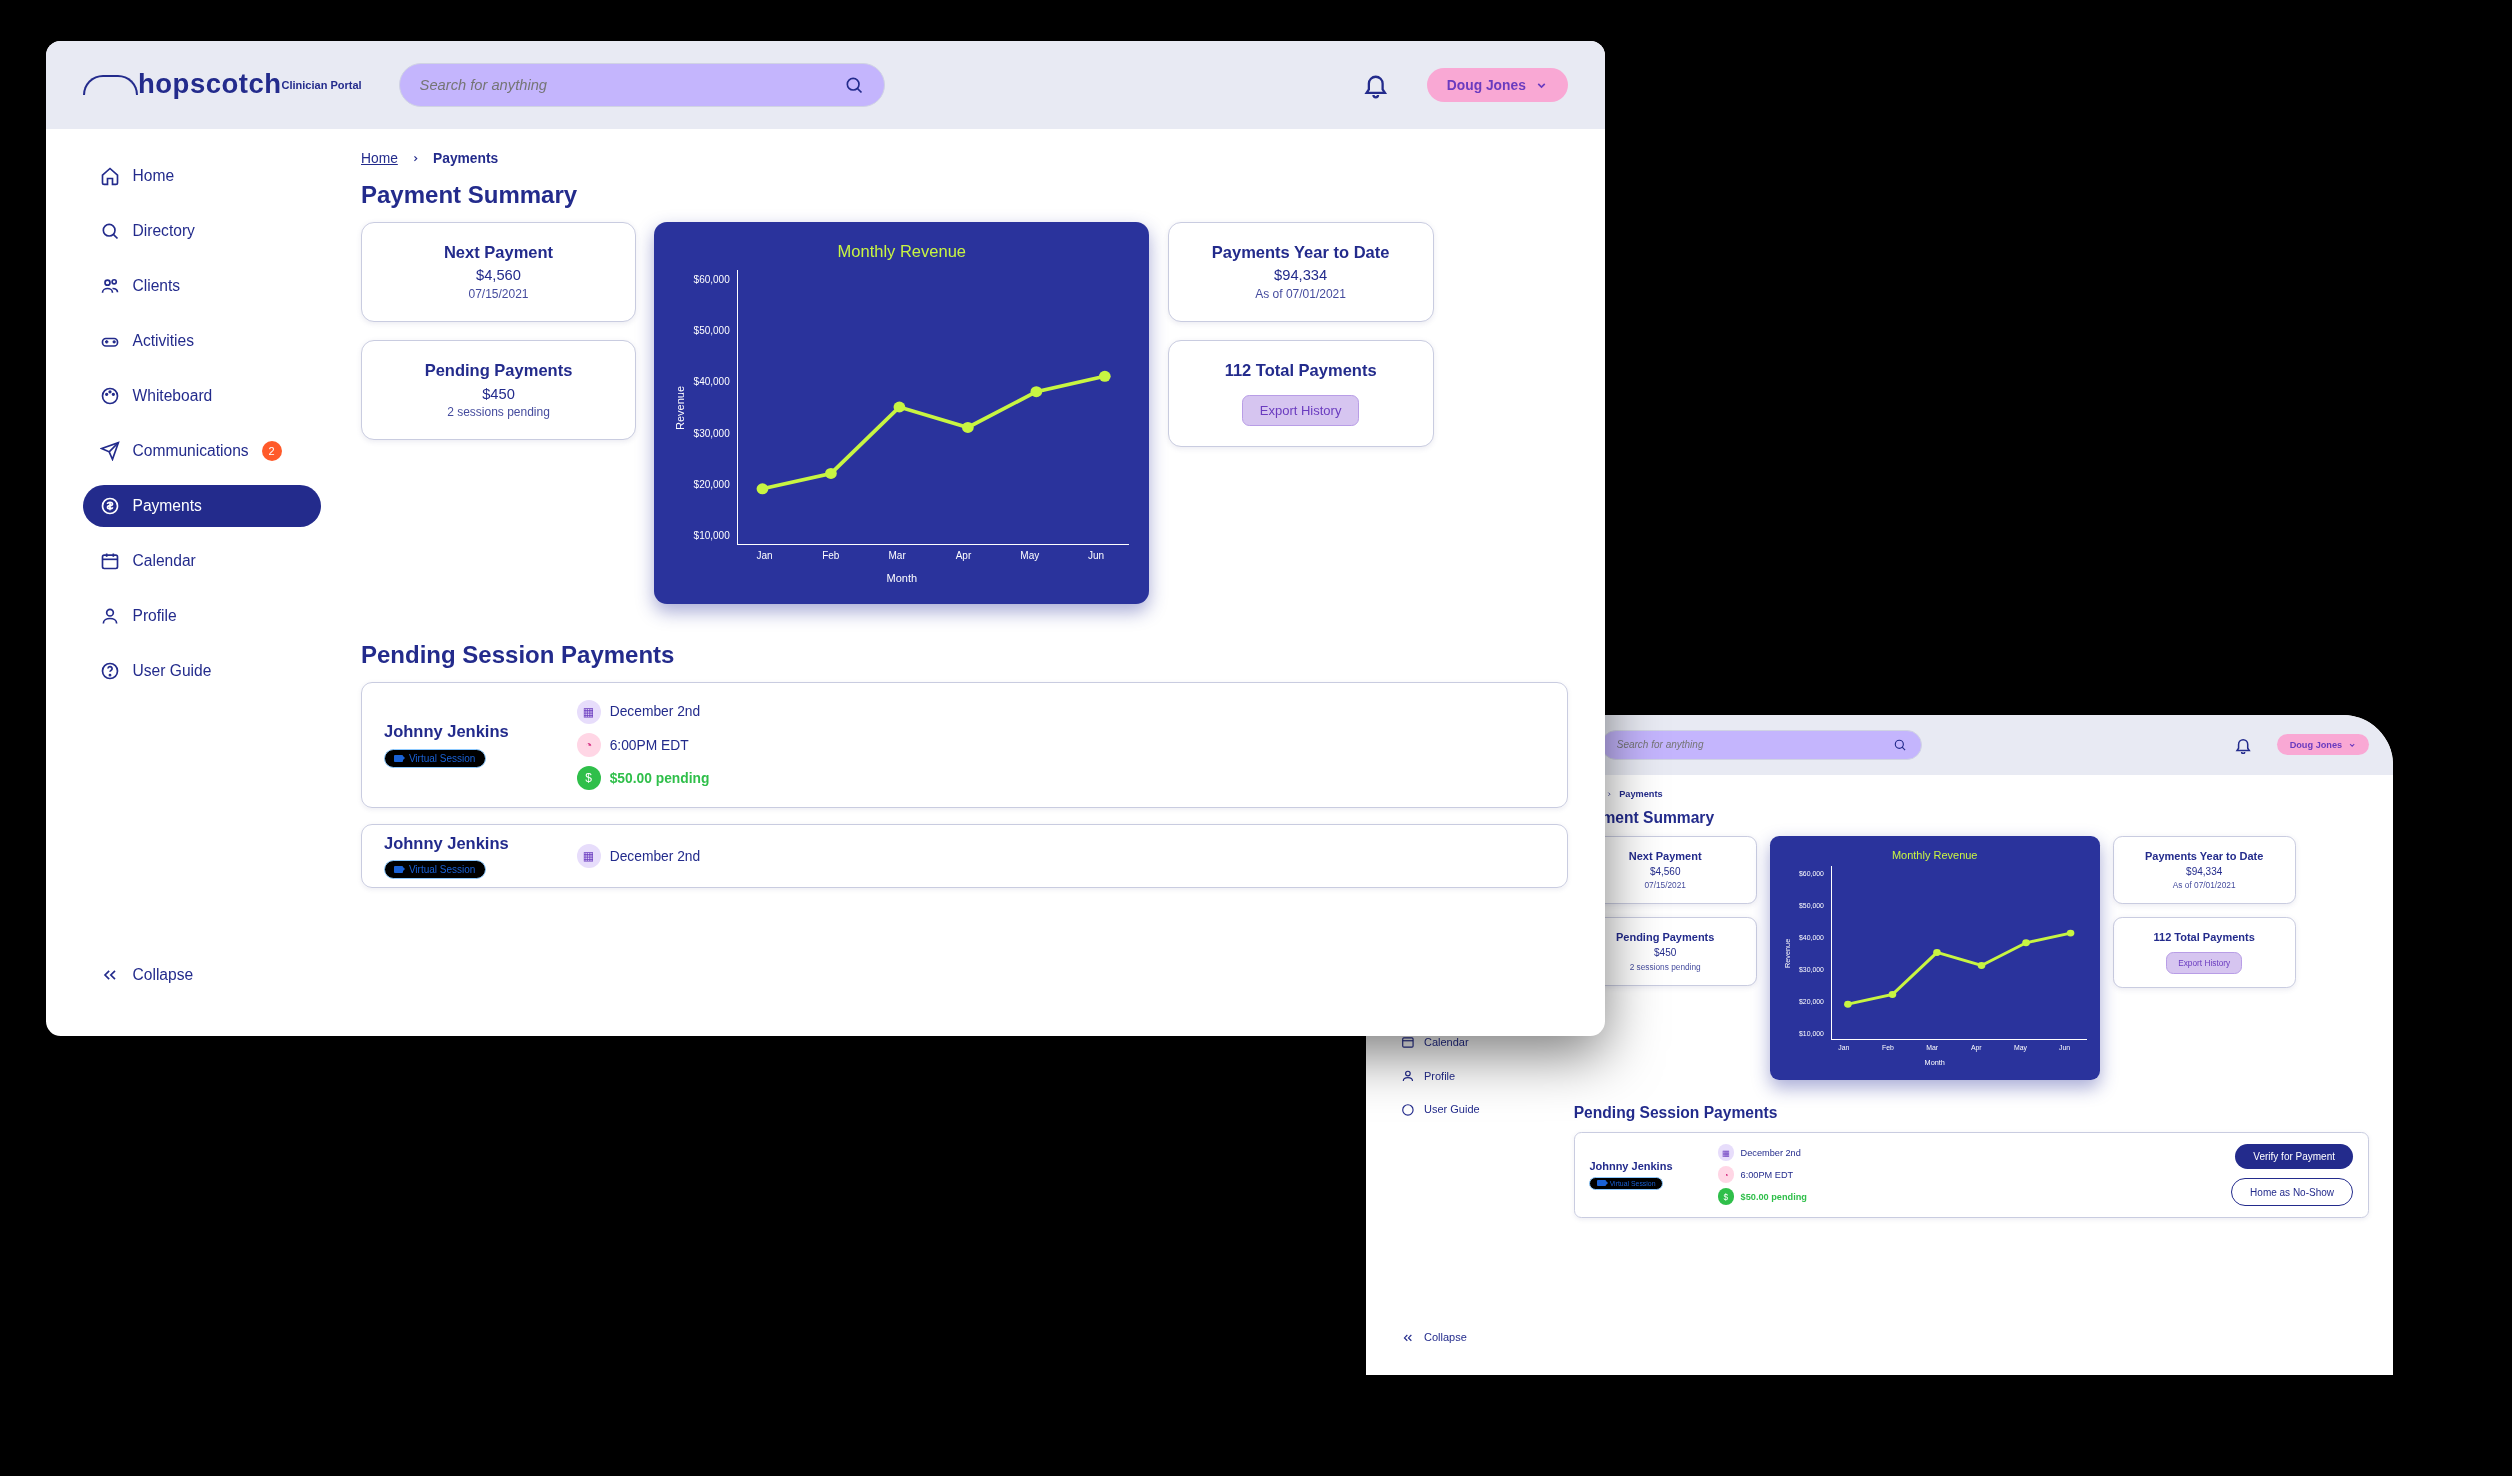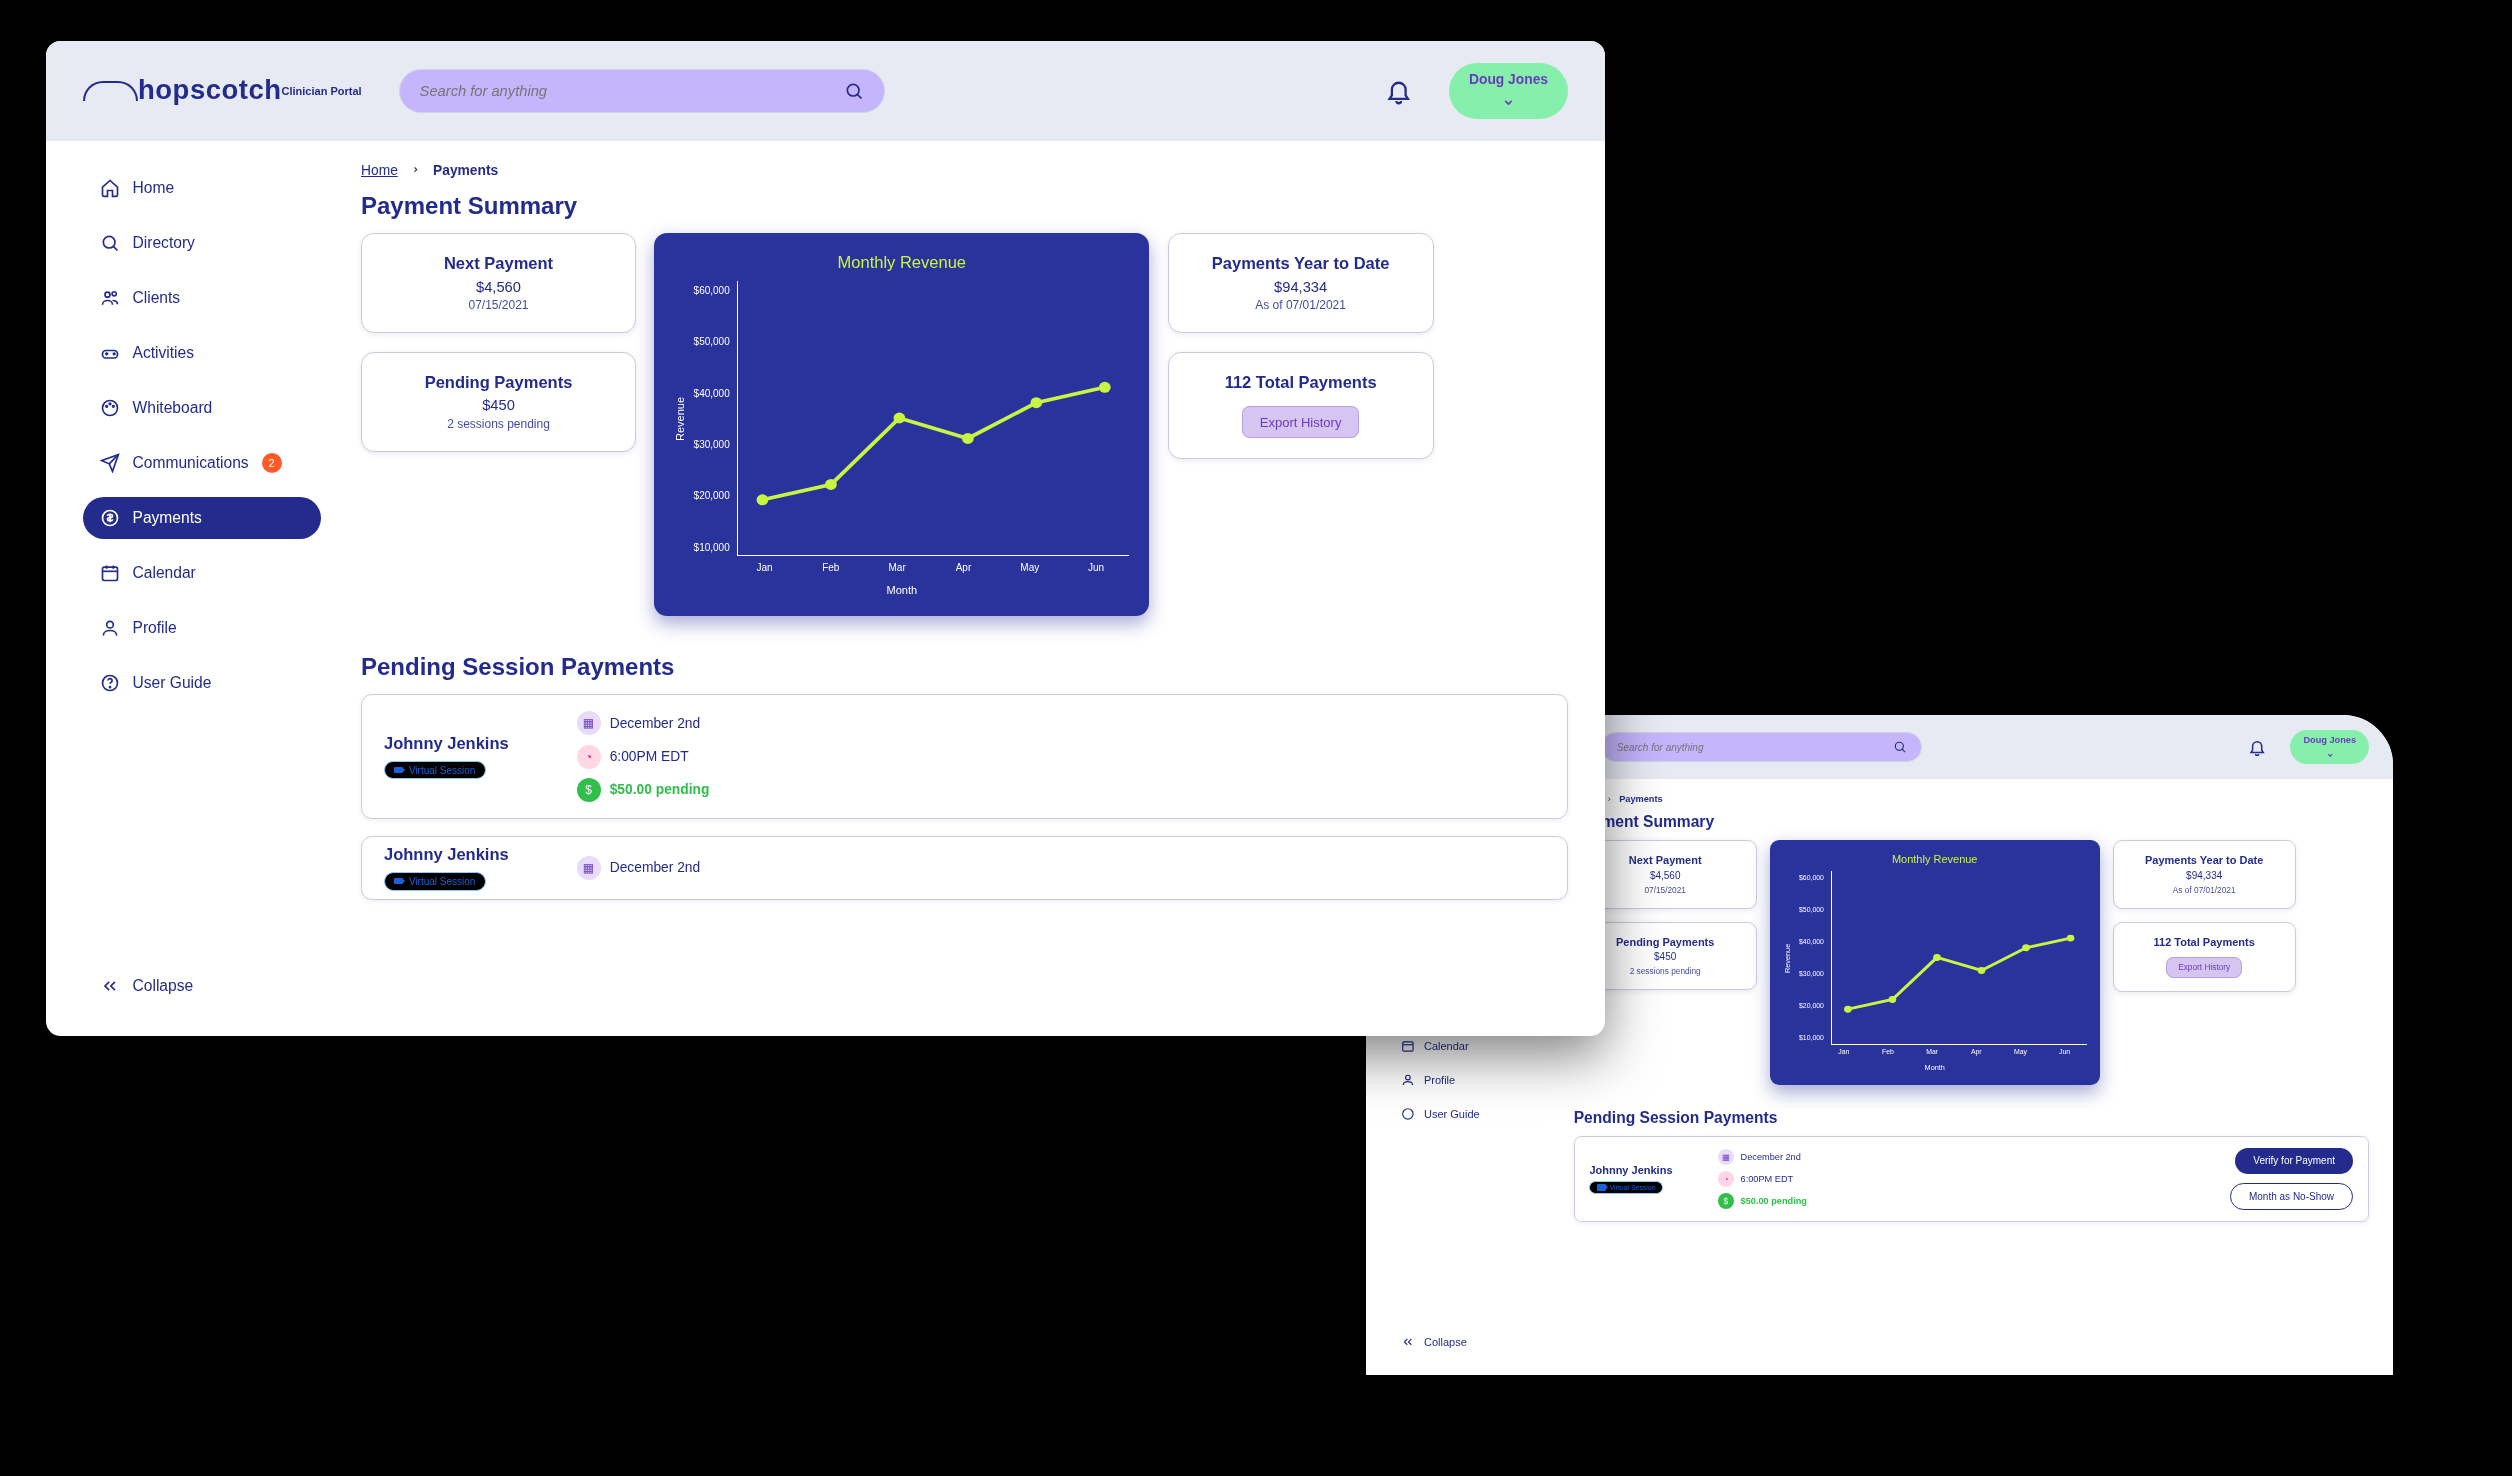--- a/index.html
+++ b/index.html
@@ -44,31 +44,30 @@
   .back .search { flex: 0 0 321px; padding: 7.3px 14.7px; }
   .search input { border: none; outline: none; font-size: 14.7px; flex: 1; background: transparent; font-style: italic; color: #444; }
   .back .search input { font-size: 10px; }
   
   .spacer { flex: 1; }
   
   .bell { width: 27.5px; height: 27.5px; color: #232b8c; cursor: pointer; }
   .back .bell { width: 18.3px; height: 18.3px; }
   
   .user-pill {
-    background: #86efac;
+    background: #f9a8d4;
     color: #6a3bbf;
     border-radius: 916px;
     padding: 9.2px 20px;
     font-size: 13.8px;
     font-weight: 600;
     display: flex;
     align-items: center;
     gap: 9.2px;
     cursor: pointer;
-    flex-direction: column;
   }
   .back .user-pill { padding: 5.5px 13px; font-size: 9.2px; gap: 5.5px; }
   
   .body { display: flex; height: calc(100% - 110px); }
   .back .body { height: calc(100% - 73px); }
   
   .sidebar { width: 293px; padding: 26px 18.3px 18.3px 37px; display: flex; flex-direction: column; gap: 13px; }
   .back .sidebar { width: 193px; padding: 16.5px 11px 11px 24px; gap: 7.3px; }
   
   .nav-item {
@@ -629,19 +628,19 @@
               <span class="icon-circ ic-time">◔</span>
               <span class="time-text">6:00PM EDT</span>
             </div>
           <div class="detail-row">
               <span class="icon-circ ic-money">$</span>
               <span class="money-text">$50.00 pending</span>
             </div>
         </div>
         <div class="action-col">
           <button class="btn-primary">Verify for Payment</button>
-          <button class="btn-outline">Month as No-Show</button>
+          <button class="btn-outline">Home as No-Show</button>
         </div>
       </div>
     </div>
   </div>
 </div>
 
 
 </body></html>

